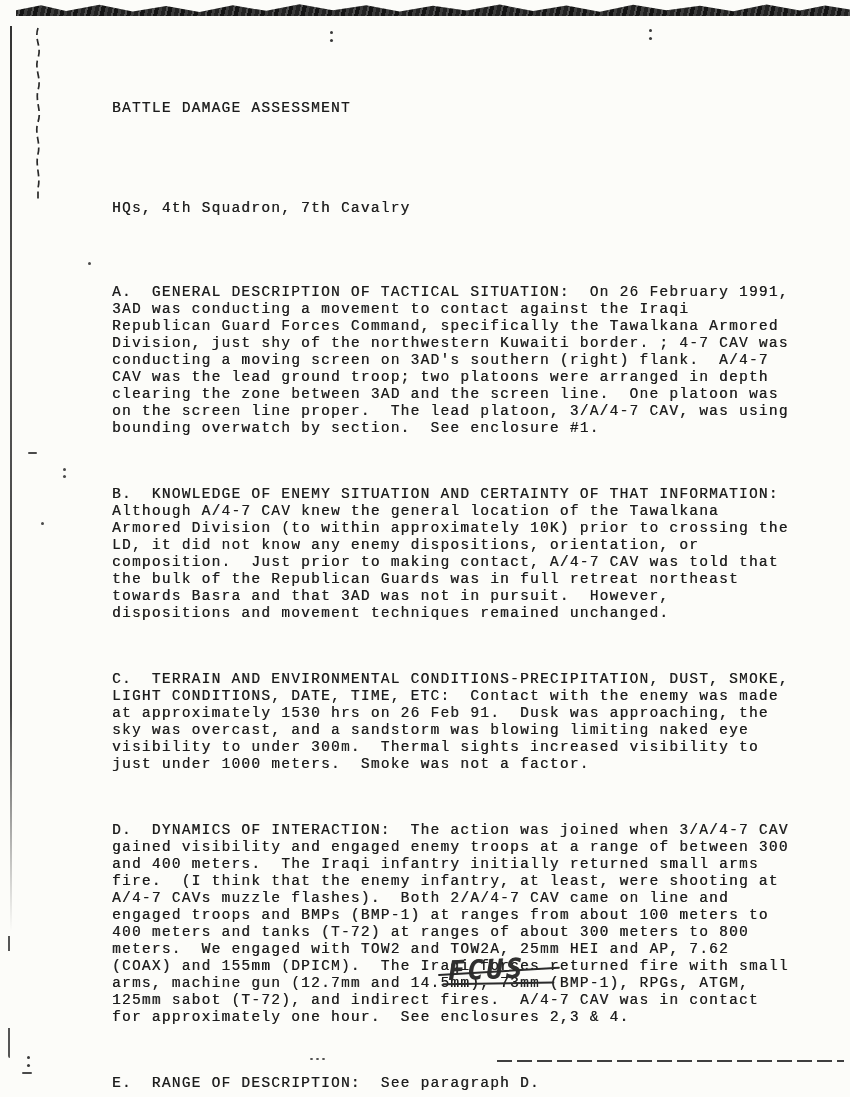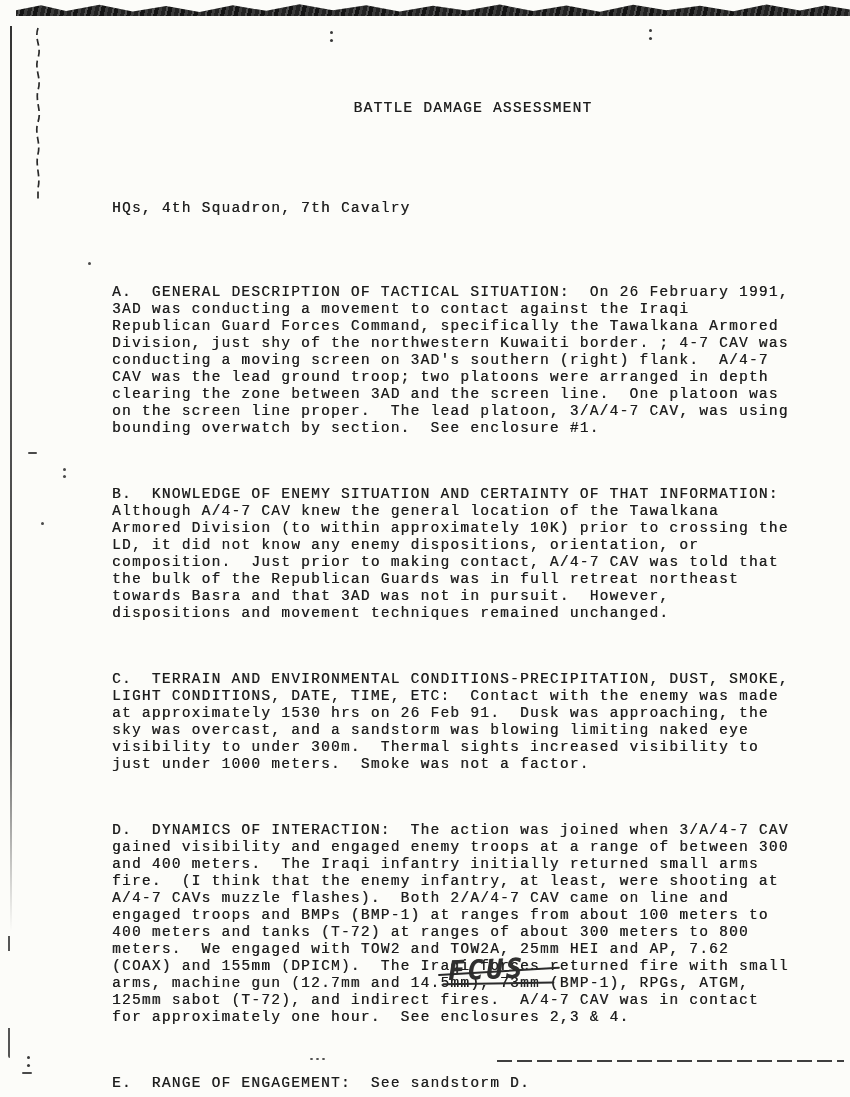--- a/index.html
+++ b/index.html
@@ -57,21 +57,21 @@
   .edge-tick1 { position: absolute; left: 8px; top: 936px; width: 2px; height: 15px; background: #555; }
   .edge-tick2 { position: absolute; left: 8px; top: 1028px; width: 2px; height: 30px; background: #555; border-radius: 0 0 0 4px; }
 
   
   .text-col {
     position: absolute; left: 112px; top: 66px; width: 722px;
     font-size: 14.5px; line-height: 17px; letter-spacing: 1.25px;
     white-space: pre-wrap;
     text-shadow: 0.4px 0 0 rgba(20,20,20,0.65);
   }
-  .title { text-align: center; }
+  .title { }
   .heading { margin-top: 49px; }
   .para { margin-top: 15px; }
   .para.first { margin-top: 33px; }
 
   
   .stamp { position: absolute; left: 448px; top: 953px; width: 120px; height: 40px; transform: rotate(-2deg); }
   .stamp-text {
     display: inline-block;
     font-family: "DejaVu Sans Mono", monospace;
     font-size: 27px; font-style: italic; font-weight: bold;
@@ -134,21 +134,21 @@
 and 400 meters.  The Iraqi infantry initially returned small arms
 fire.  (I think that the enemy infantry, at least, were shooting at
 A/4-7 CAVs muzzle flashes).  Both 2/A/4-7 CAV came on line and
 engaged troops and BMPs (BMP-1) at ranges from about 100 meters to
 400 meters and tanks (T-72) at ranges of about 300 meters to 800
 meters.  We engaged with TOW2 and TOW2A, 25mm HEI and AP, 7.62
 (COAX) and 155mm (DPICM).  The Iraqi forces returned fire with small
 arms, machine gun (12.7mm and 14.5mm), 73mm (BMP-1), RPGs, ATGM,
 125mm sabot (T-72), and indirect fires.  A/4-7 CAV was in contact
 for approximately one hour.  See enclosures 2,3 &amp; 4.</div>
-    <div class="para">E.  RANGE OF ENGAGEMENT:  See sandstorm D.</div>
+    <div class="para">E.  RANGE OF DESCRIPTION:  See paragraph D.</div>
     
   </div>
 
   <div class="stamp">
     <span class="stamp-text">FCUS</span>
     <div class="strike s1"></div>
     <div class="strike s2"></div>
   </div>
 
   <div class="mid-dots"></div>

